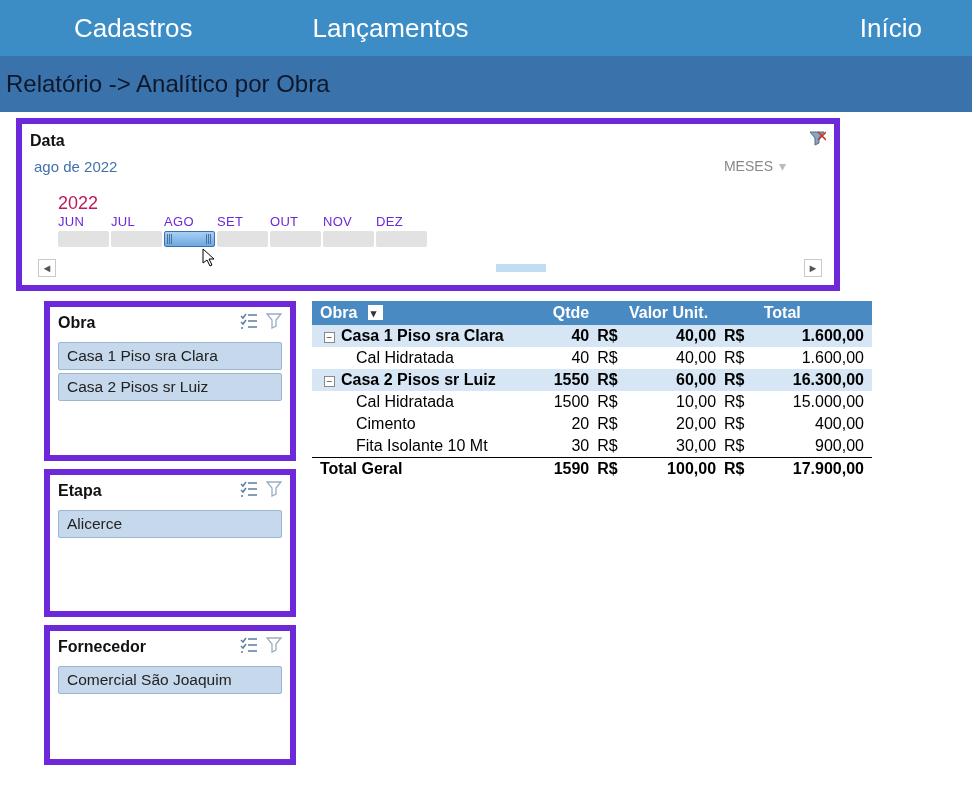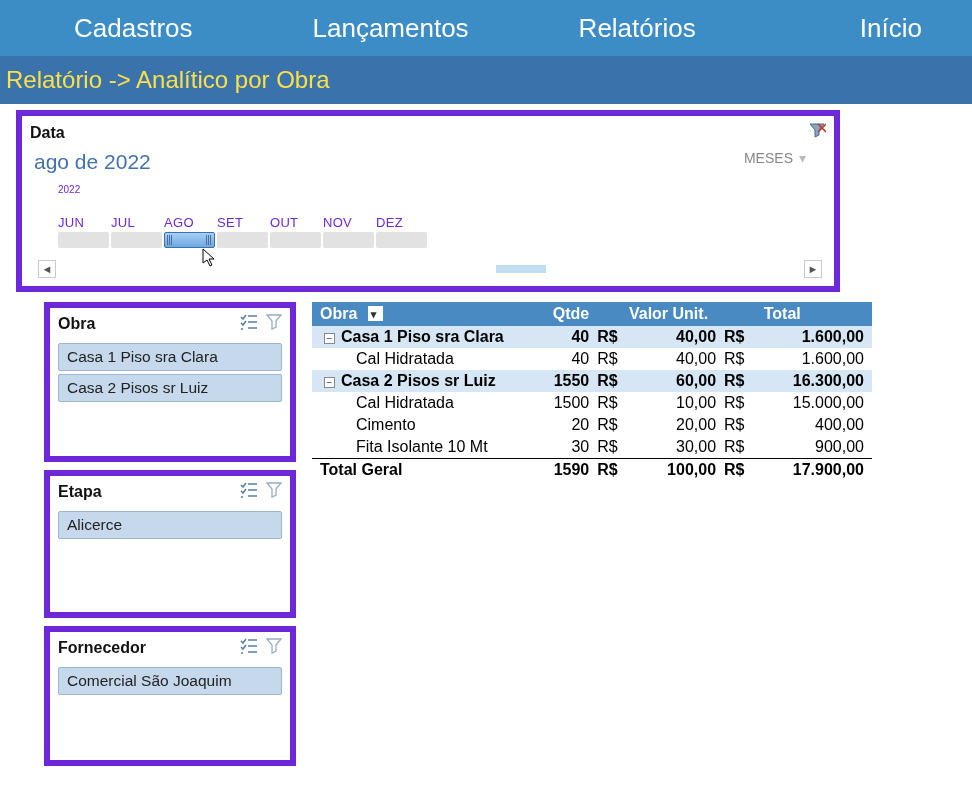--- a/index.html
+++ b/index.html
@@ -24,25 +24,25 @@
     color: #fff;
     cursor: pointer;
     padding: 0 20px;
   }
   .tab-cad { margin-left: 54px; }
   .tab-lan { margin-left: 80px; }
   .tab-rel { margin-left: 70px; }
   .tab-ini { margin-left: auto; margin-right: 30px; }
   .subheader {
     background: #3a72ac;
-    height: 48px;
+    height: 56px;
     display: flex;
     align-items: center;
     padding-left: 6px;
-    color: #fde047;
+    color: #0f172a;
     font-size: 24px;
     font-weight: 400;
   }
   .content {
     padding: 6px 16px 0 16px;
     display: flex;
     flex-direction: column;
   }
   .slicer {
     border: 6px solid #6d28d9;
@@ -69,38 +69,38 @@
     cursor: pointer;
   }
   .timeline {
     width: 824px;
   }
   .timeline-body {
     padding: 2px 0 0 4px;
   }
   .tl-selected {
     color: #4272ac;
-    font-size: 21px;
-    margin-bottom: 10px;
+    font-size: 15px;
+    margin-bottom: 18px;
   }
   .tl-meses {
     position: absolute;
-    right: 20px;
+    right: 40px;
     color: #888;
     font-size: 14px;
     display: flex;
     align-items: center;
     gap: 6px;
     cursor: pointer;
   }
   .tl-year {
-    color: #6d28d9;
-    font-size: 10px;
+    color: #be185d;
+    font-size: 18px;
     margin-left: 24px;
-    margin-bottom: 20px;
+    margin-bottom: 0;
   }
   .tl-months-row {
     display: flex;
     margin-left: 24px;
     gap: 0;
     margin-bottom: 2px;
   }
   .tl-month {
     width: 53px;
     color: #6d28d9;
@@ -236,21 +236,20 @@
   .cur-r { text-align:left; padding-left:0!important; width:30px;}
   .grand td{ font-weight:700; border-top:1px solid #000;}
   .grand td:first-child{padding-left:8px;}
 </style>
 </head>
 <body>
 
 <div class="nav">
   <div class="tab-link tab-cad">Cadastros</div>
   <div class="tab-link tab-lan">Lançamentos</div>
-  <div class="tab-link tab-rel">Relatórios</div>
   <div class="tab-link tab-ini">Início</div>
 </div>
 
 <div class="subheader">Relatório -&gt; Analítico por Obra</div>
 
 <div class="content">
 
   <div class="slicer timeline" style="position:relative;">
     <div class="slicer-header">
       <span class="slicer-title">Data</span>

